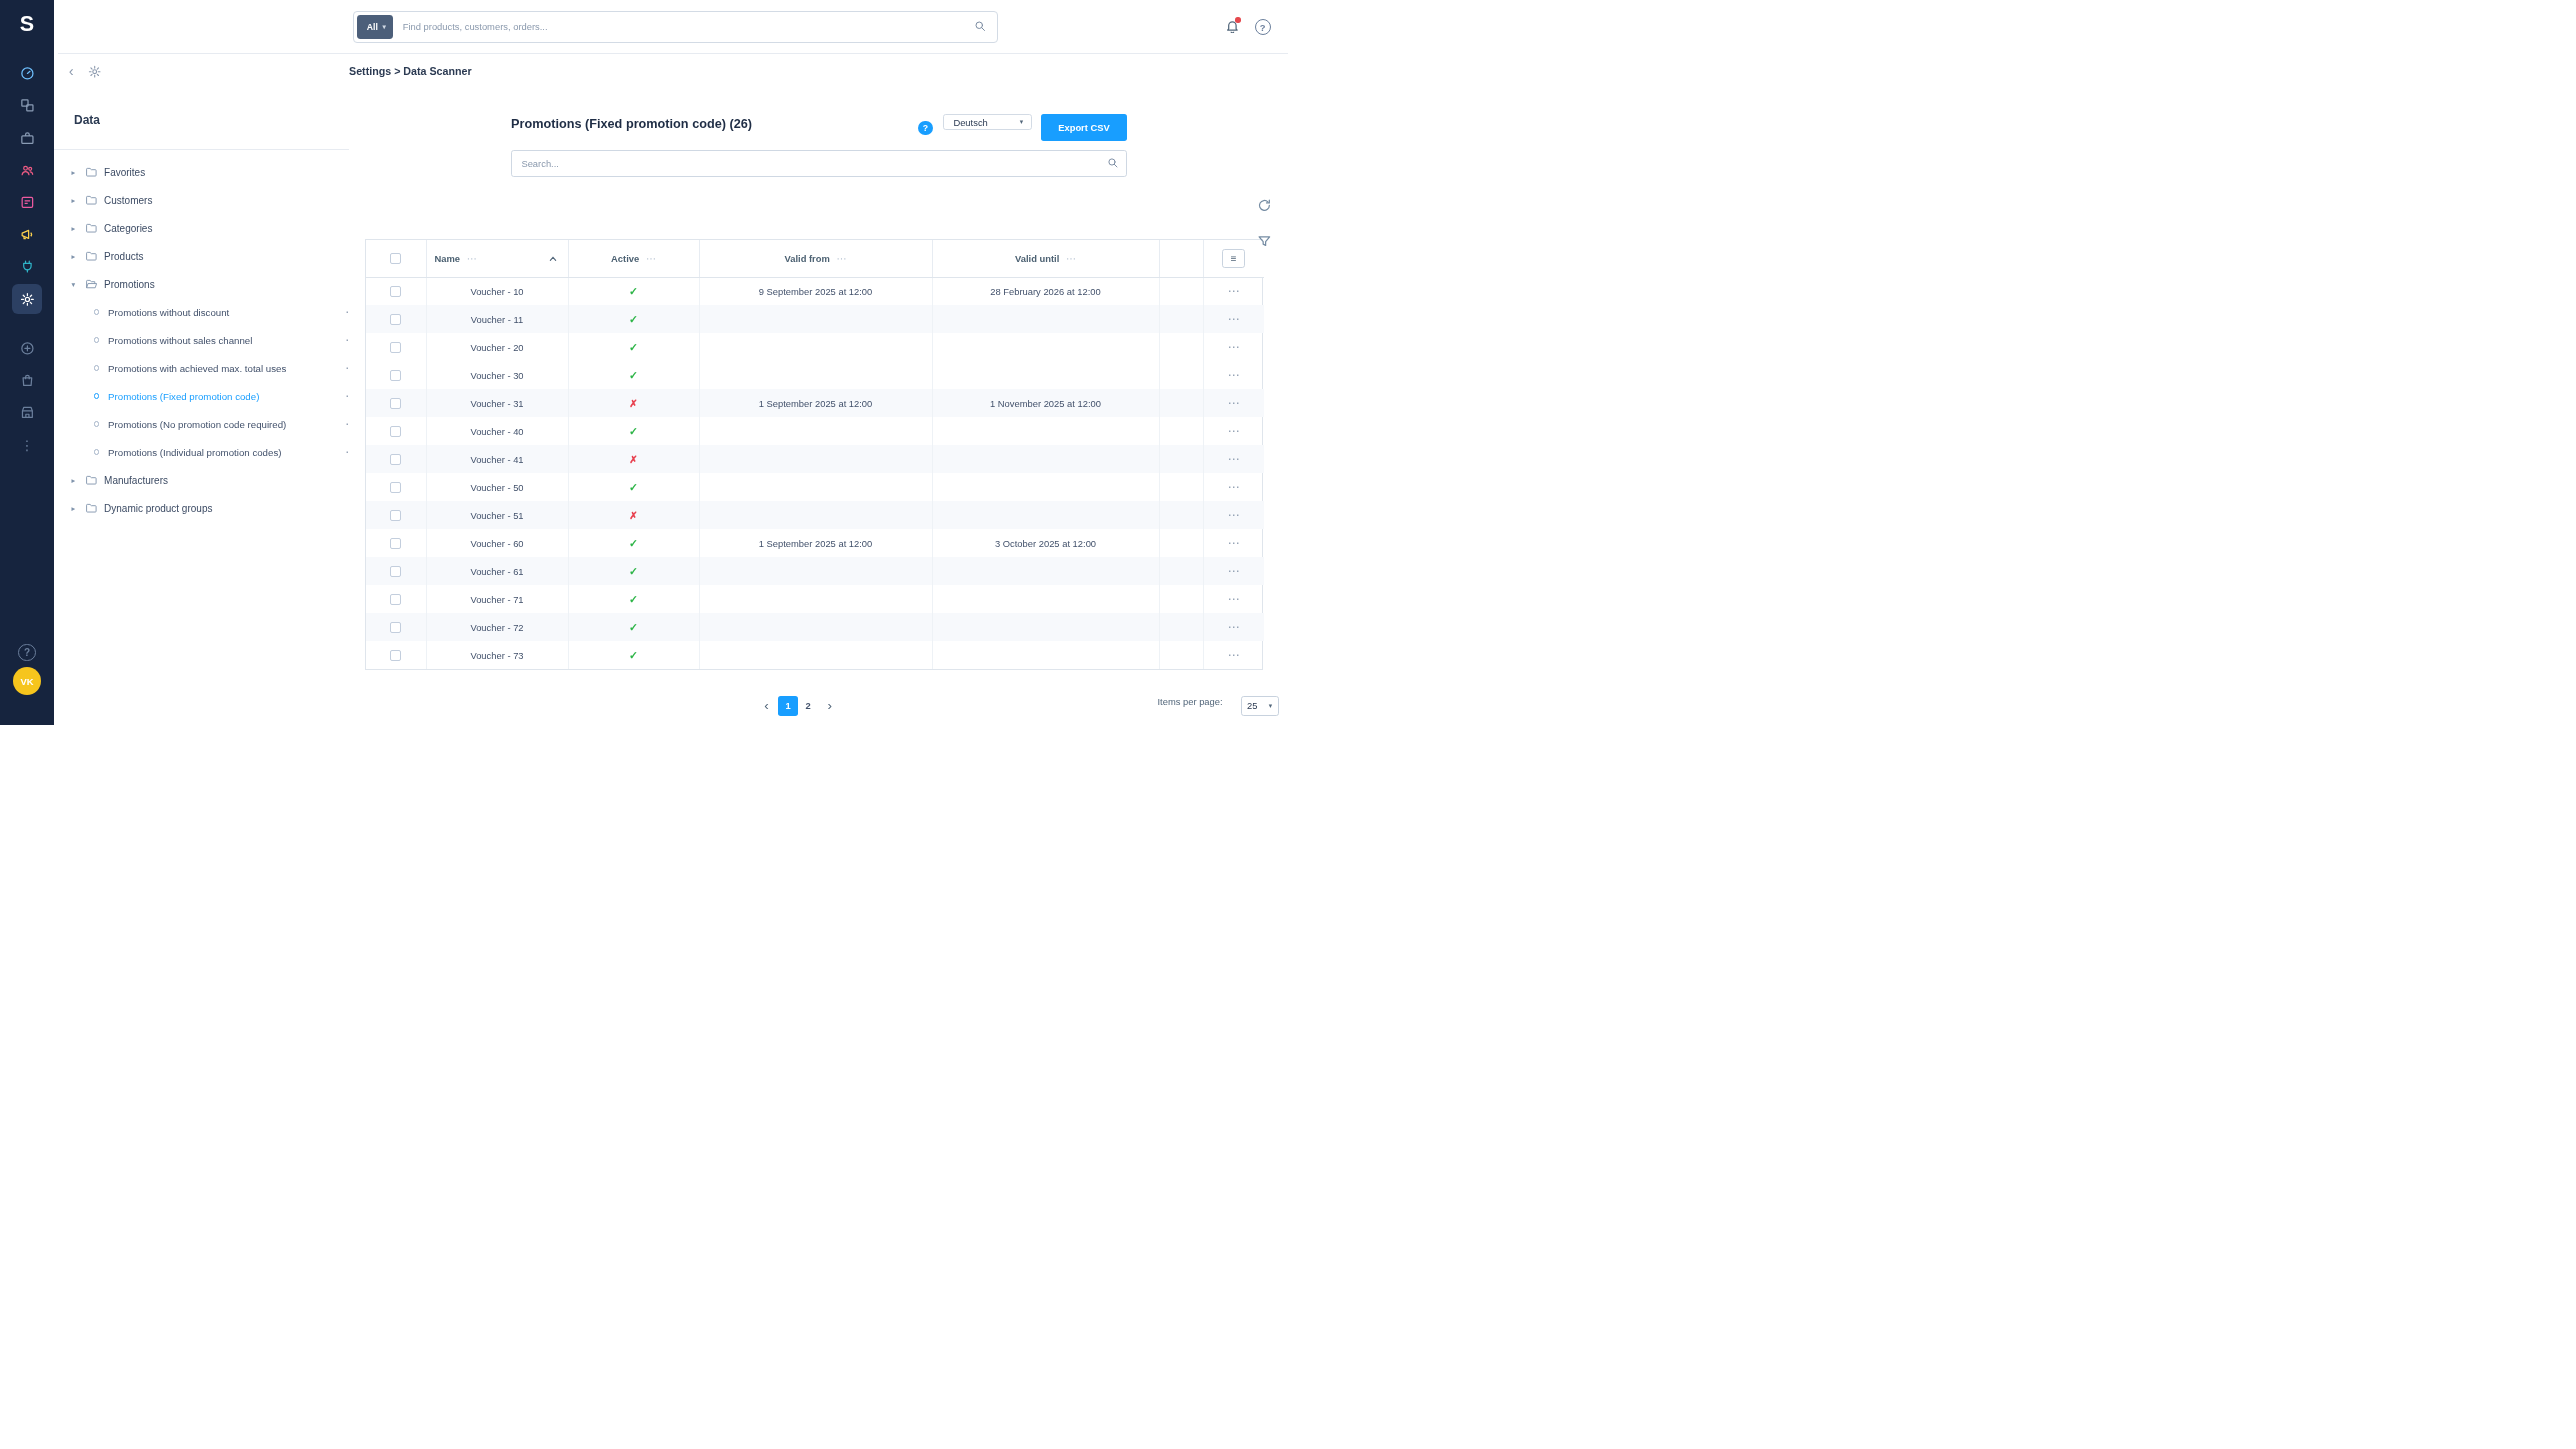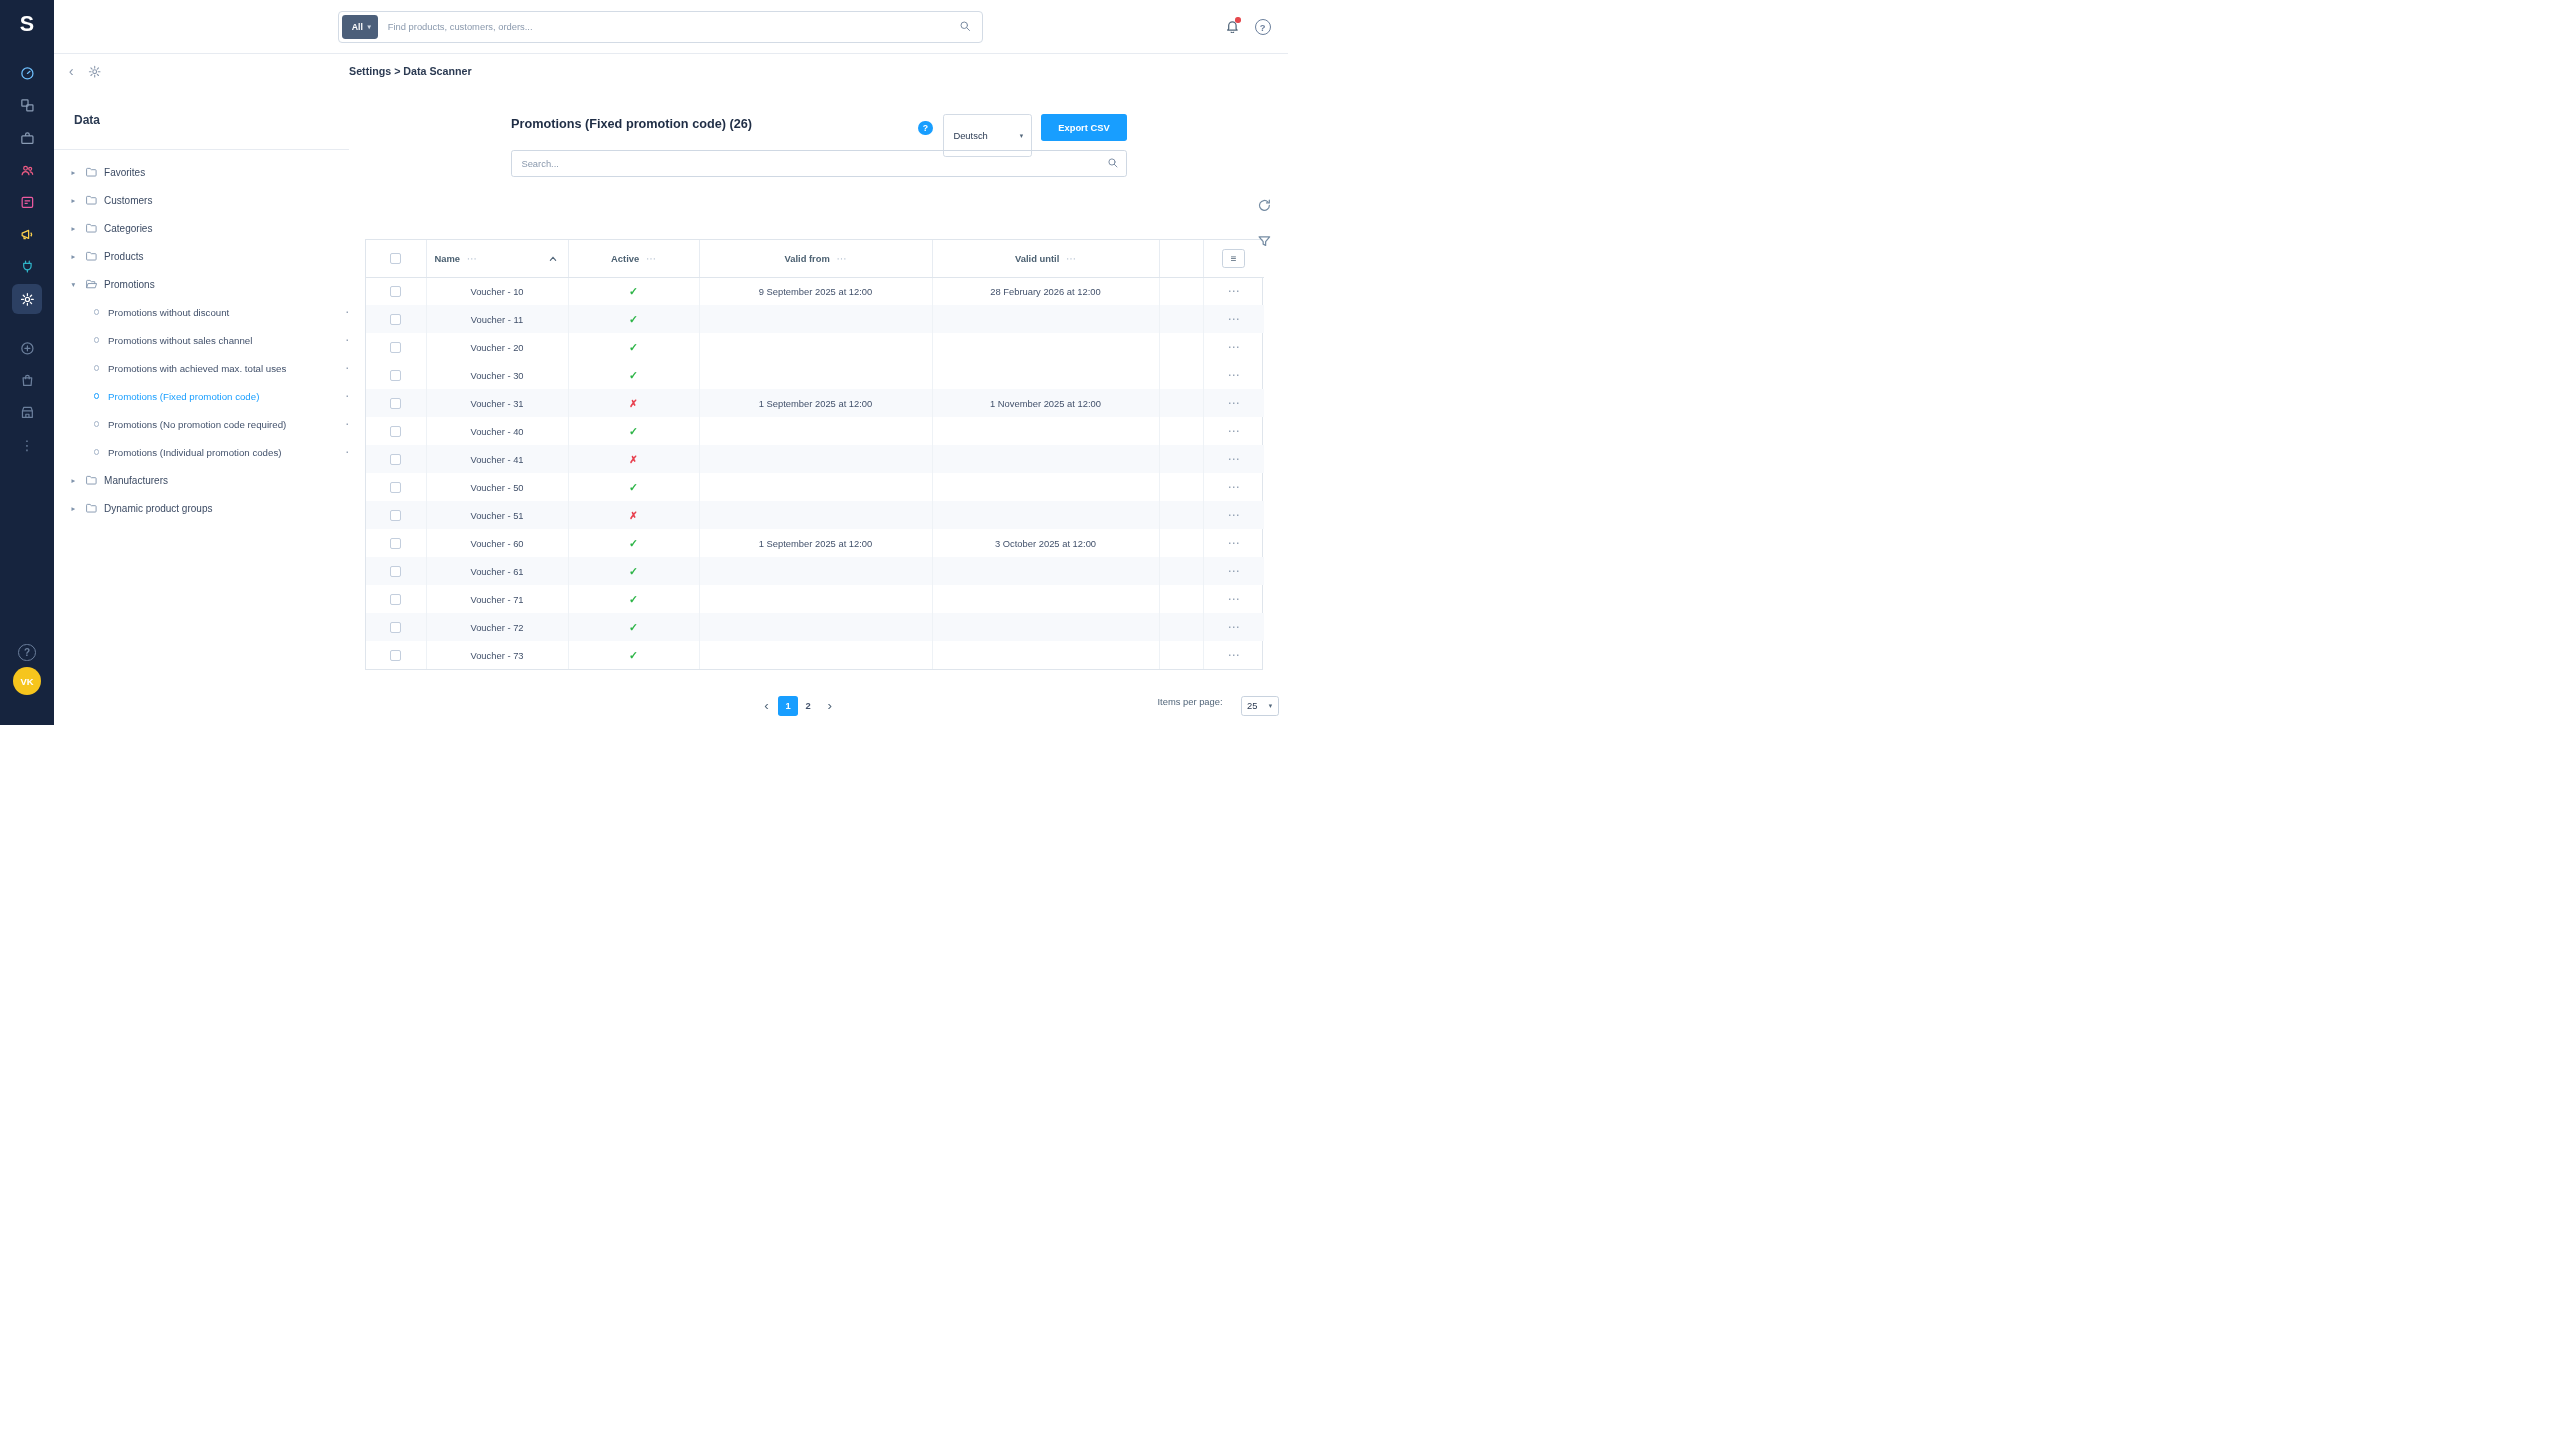--- a/index.html
+++ b/index.html
@@ -20,21 +20,21 @@
   .nav-item { width:29.5px; height:29.5px; border-radius:6px; display:flex; align-items:center; justify-content:center; cursor:pointer; }
   .nav-item.active { background:#2c4063; }
   .nav-item svg { display:block; }
   .sidebar-help { position:absolute; bottom:64px; width:17.4px; height:17.4px; border:1.3px solid #6b7f9c; border-radius:50%;
                   color:#6b7f9c; font-size:10px; font-weight:700; display:flex; align-items:center; justify-content:center; cursor:pointer; }
   .avatar { position:absolute; bottom:30px; width:28px; height:28px; border-radius:50%; background:#f6c51d;
             color:#fff; font-size:9.4px; font-weight:700; display:flex; align-items:center; justify-content:center; cursor:pointer; }
   .kebab-v { color:#6b7f9c; font-size:13.4px; letter-spacing:0; }
 
   
-  .topbar { position:absolute; left:43px; right:0; top:0; height:54px; background:#fff; border-bottom:0.7px solid #e7ebf1; }
+  .topbar { position:absolute; left:58px; right:0; top:0; height:54px; background:#fff; border-bottom:0.7px solid #e7ebf1; }
   .search-group { position:absolute; left:295px; top:10.7px; width:645px; height:32px; border:0.7px solid #d3dbe5;
                   border-radius:4px; background:#fff; display:flex; align-items:center; }
   .scope-btn { margin:3.4px; height:24px; padding:0 6.7px 0 9.4px; background:#4c5f7a; color:#fff; border:none; border-radius:3.4px;
                font-size:8.7px; font-weight:700; display:flex; align-items:center; gap:4.7px; cursor:pointer; font-family:inherit; }
   .scope-caret { font-size:6.7px; color:#cfd8e4; }
   .global-search-input { flex:1; border:none; outline:none; font-size:9.4px; color:#2b3a52; font-family:inherit; padding:0 6.7px; }
   .global-search-input::placeholder { color:#8a99ad; }
   .search-group .mag { margin-right:10.7px; }
   .topbar-actions { position:absolute; right:17.4px; top:0; height:54px; display:flex; align-items:center; gap:14.8px; }
   .bell-wrap { position:relative; cursor:pointer; }
@@ -62,21 +62,21 @@
   .bullet { width:5.4px; height:5.4px; border:1.3px solid #a5b4c8; border-radius:50%; margin-right:8.7px; flex:0 0 auto; }
   .tree-row.selected .tree-label { color:#189eff; }
   .tree-row.selected .bullet { border-color:#189eff; }
   .row-kebab { margin-left:auto; color:#8b99ad; font-size:12px; cursor:pointer; }
 
   
   .main { position:absolute; left:349px; top:91px; right:0; bottom:0; background:#fff; }
   .main-title { position:absolute; left:162px; top:25.5px; margin:0; font-size:12.7px; font-weight:700; color:#1f2d45; }
   .help-circle-blue { position:absolute; left:569px; top:29.5px; width:14.8px; height:14.8px; border-radius:50%; background:#189eff;
                       color:#fff; font-size:8.7px; font-weight:700; display:flex; align-items:center; justify-content:center; cursor:pointer; }
-  .lang-select { position:absolute; left:594px; top:23px; width:89px; height:43px; border:0.7px solid #d3dbe5; border-radius:2.7px;
+  .lang-select { position:absolute; left:594px; top:23px; width:89px; height:16px; border:0.7px solid #d3dbe5; border-radius:2.7px;
                  display:flex; align-items:center; justify-content:space-between; padding:0 8px 0 9.4px; font-size:9.4px; color:#2b3a52; cursor:pointer; }
   .select-caret { font-size:6.7px; color:#52667a; }
   .export-btn { position:absolute; left:692px; top:23px; width:86px; height:27px; background:#189eff; color:#fff; border:none;
                 border-radius:2.7px; font-size:9.4px; font-weight:700; cursor:pointer; font-family:inherit; }
   .list-search { position:absolute; left:162px; top:59px; width:616px; height:27px; border:0.7px solid #cfd8e3; border-radius:2.7px;
                  display:flex; align-items:center; }
   .list-search input { flex:1; border:none; outline:none; font-size:9.4px; color:#2b3a52; padding:0 9.4px; font-family:inherit; }
   .list-search input::placeholder { color:#8a99ad; }
   .list-search .mag { margin-right:8px; }
 

